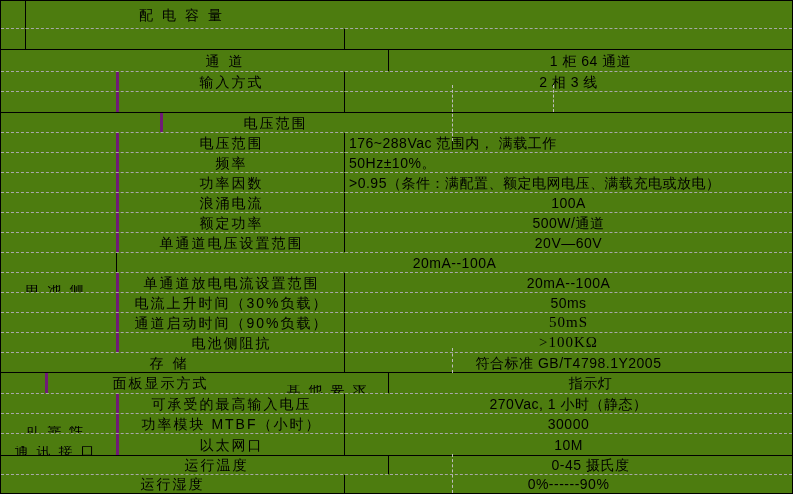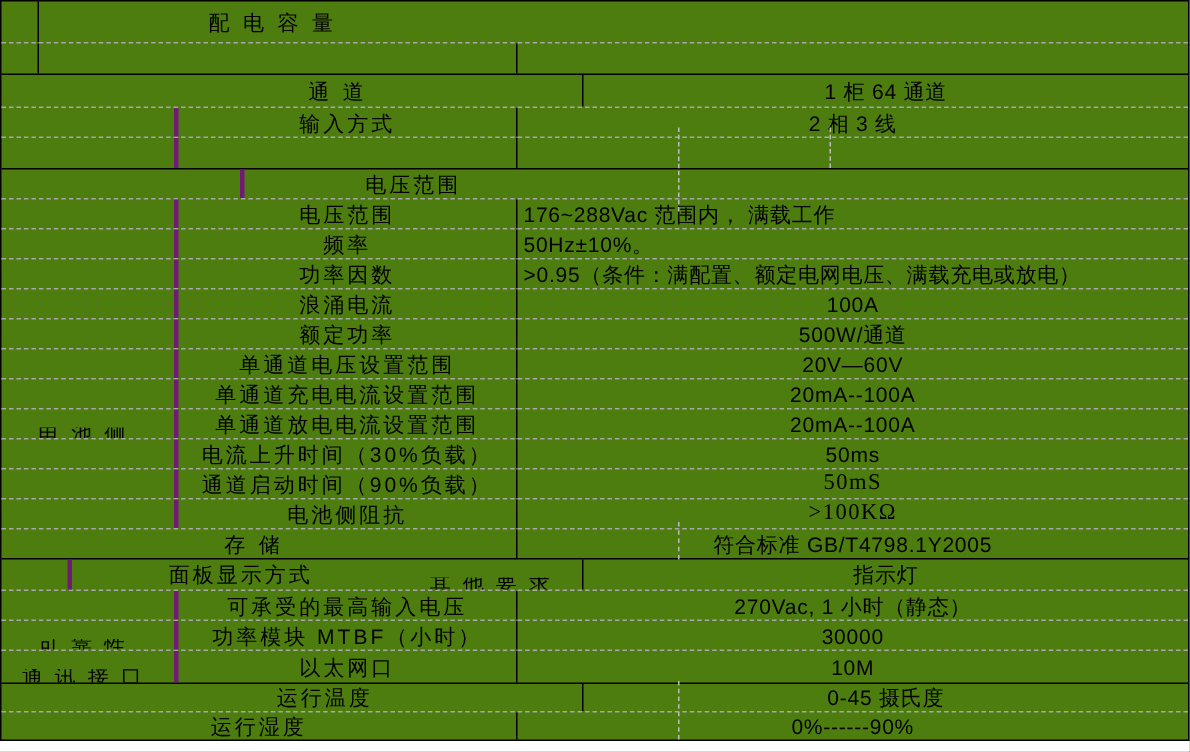--- a/index.html
+++ b/index.html
@@ -101,21 +101,20 @@
   </div>
 
   <div class="row h20 td">
     <div class="cell c1 cat"></div>
     <div class="cell c2 param">单通道电压设置范围</div>
     <div class="cell c3 val">20V—60V</div>
   </div>
 
   <div class="row h20 td">
     <div class="cell c1 cat"></div>
-    <div class="cell c2 param">单通道充电电流设置范围</div>
     <div class="cell c3 val">20mA--100A</div>
   </div>
 
   <div class="row h20 td">
     <div class="cell c1 cat">电池侧</div>
     <div class="cell c2 param">单通道放电电流设置范围</div>
     <div class="cell c3 val">20mA--100A</div>
   </div>
 
   <div class="row h20 td">

